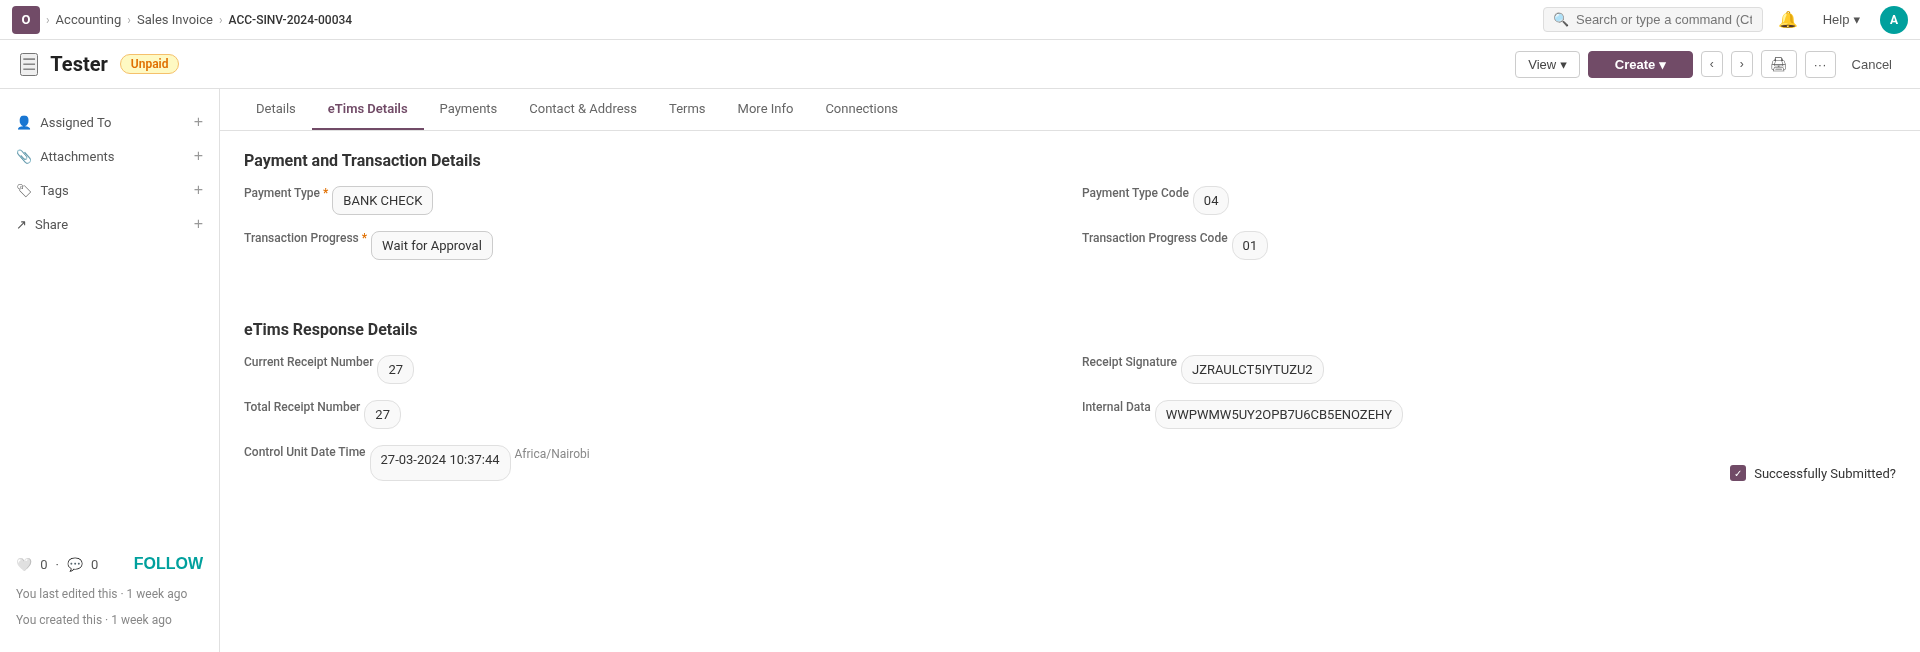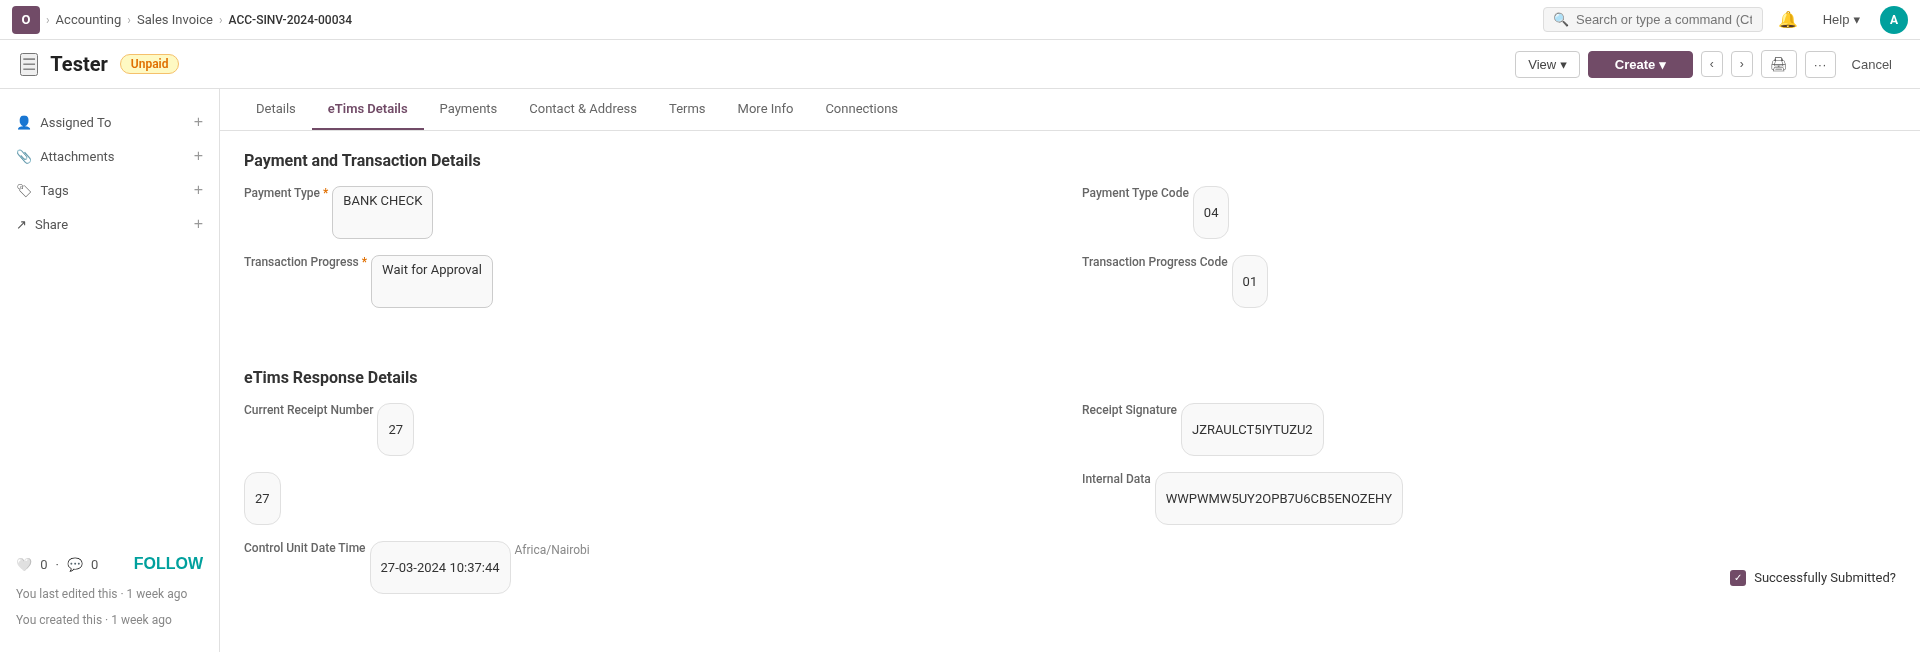--- a/index.html
+++ b/index.html
@@ -117,21 +117,21 @@
     
     .form-grid { display: grid; grid-template-columns: 1fr 1fr; gap: 16px 24px; }
     .form-field { display: flex; flex-direction: row; gap: 4px; }
     .form-label { font-size: 12px; color: #666; font-weight: 500; }
     .form-label .required { color: #e06f00; }
     .form-input {
       border: 1px solid #ccc; border-radius: 8px; padding: 6px 10px;
       font-size: 13px; color: #333; background: #f9f9f9;
     }
     .form-input-readonly {
-      border: 1px solid #e0e0e0; border-radius: 13px; padding: 18px 10px;
+      border: 1px solid #e0e0e0; border-radius: 13px; padding: 6px 10px;
       font-size: 13px; color: #333; background: #f9f9f9;
     }
 
     
     .checkbox-row { display: flex; align-items: center; gap: 8px; font-size: 13px; color: #333; }
     .checkbox-checked {
       width: 16px; height: 16px; background: #714b67; border-radius: 3px;
       display: flex; align-items: center; justify-content: center; color: #fff; font-size: 10px;
     }
 
@@ -288,20 +288,21 @@
           <label class="form-label">Current Receipt Number</label>
           <div class="form-input-readonly">27</div>
         </div>
 
         <div class="form-field">
           <label class="form-label">Receipt Signature</label>
           <div class="form-input-readonly">JZRAULCT5IYTUZU2</div>
         </div>
 
         <div class="form-field">
+          <label class="form-label">Total Receipt Number</label>
           <div class="form-input-readonly">27</div>
         </div>
 
         <div class="form-field">
           <label class="form-label">Internal Data</label>
           <div class="form-input-readonly">WWPWMW5UY2OPB7U6CB5ENOZEHY</div>
         </div>
 
         <div class="form-field">
           <label class="form-label">Control Unit Date Time</label>

